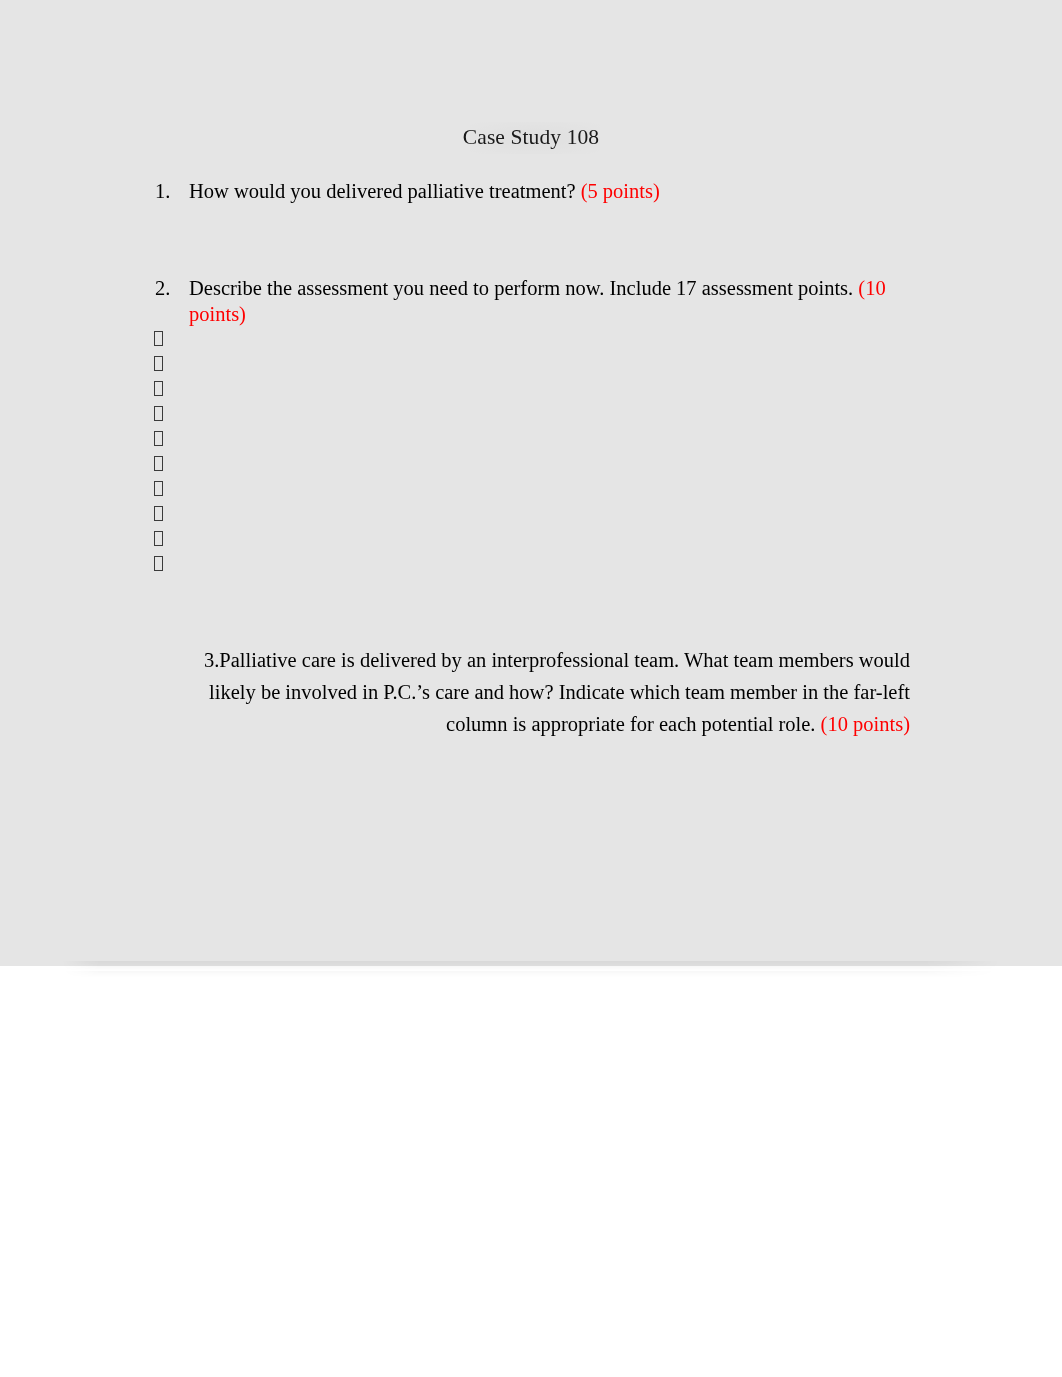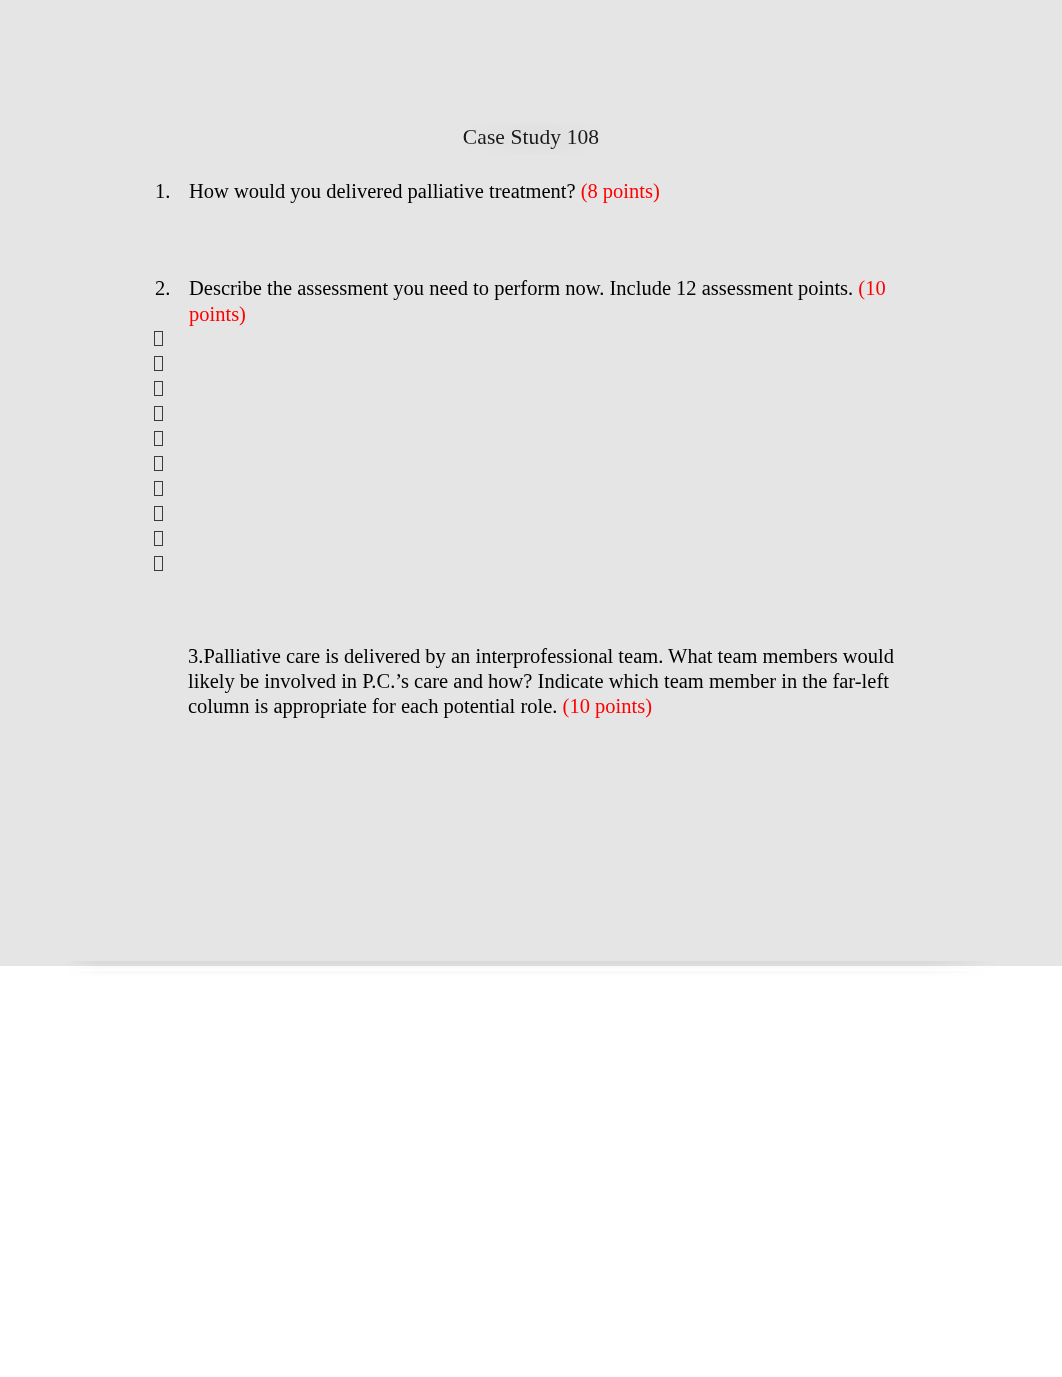--- a/index.html
+++ b/index.html
@@ -136,44 +136,44 @@
     background: transparent;
   }
 
   
   #question-3 {
     position: absolute;
     left: 188px;
     top: 644px;
     width: 722px;
     font-size: 20.5px;
-    line-height: 25px;
-    text-align: left;
+    line-height: 32px;
+    text-align: right;
   }
 </style>
 </head>
 <body>
 
 <div class="page">
 
   <div class="title-shade"></div>
 
   <div class="doc-title">Case Study 108</div>
 
   <div class="q-item" id="question-1">
     <span class="q-num">1.</span>
     <div class="q-text">
-      <span>How would you delivered palliative treatment? </span><span class="pts">(8 points)</span>
+      <span>How would you delivered palliative treatment? </span><span class="pts">(5 points)</span>
     </div>
   </div>
 
   <div class="q-item" id="question-2">
     <span class="q-num">2.</span>
     <div class="q-text">
-      <span>Describe the assessment you need to perform now. Include 12 assessment points. </span><span class="pts">(10 points)</span>
+      <span>Describe the assessment you need to perform now. Include 17 assessment points. </span><span class="pts">(10 points)</span>
     </div>
   </div>
 
   <div class="bullet-list" id="assessment-bullets">
       <div class="bullet-row"><span class="tofu"></span><span></span></div>
       <div class="bullet-row"><span class="tofu"></span><span></span></div>
       <div class="bullet-row"><span class="tofu"></span><span></span></div>
       <div class="bullet-row"><span class="tofu"></span><span></span></div>
       <div class="bullet-row"><span class="tofu"></span><span></span></div>
       <div class="bullet-row"><span class="tofu"></span><span></span></div>

